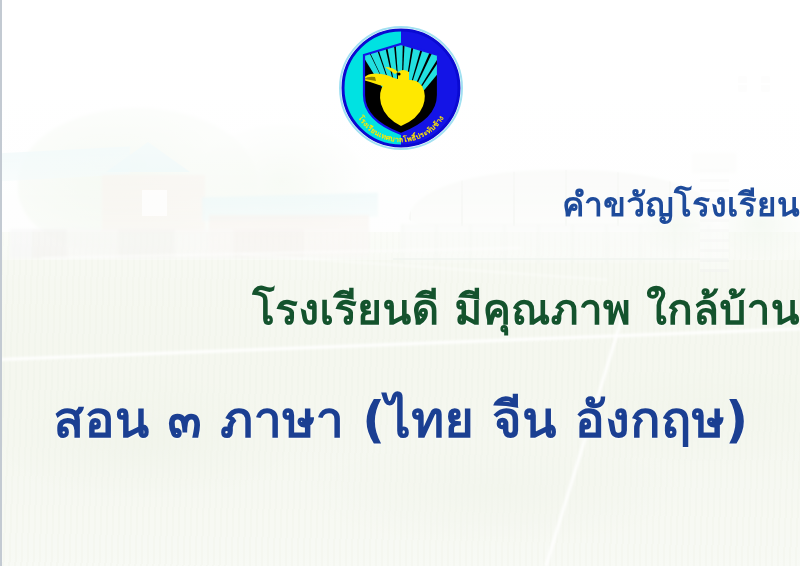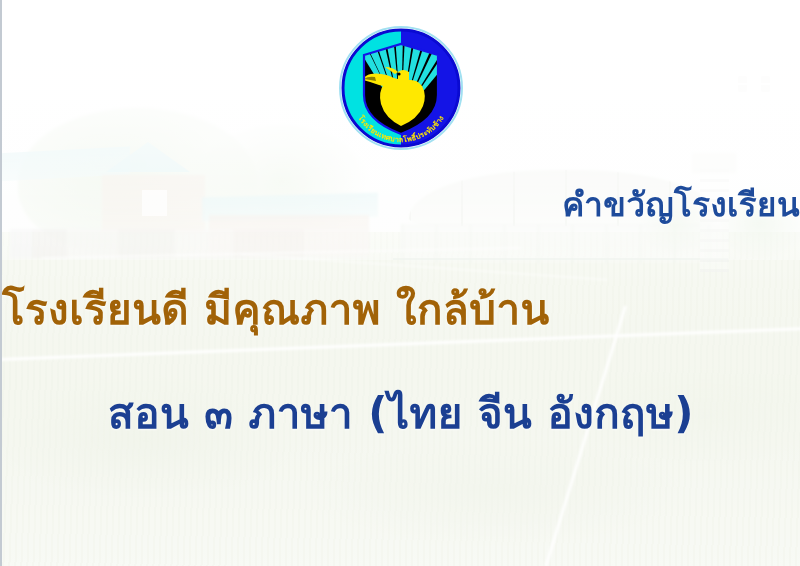--- a/index.html
+++ b/index.html
@@ -341,34 +341,34 @@
     font-weight: bold;
     color: #1e4b9b;
     letter-spacing: .5px;
     text-shadow: 0 1px 2px rgba(255,255,255,.9);
     white-space: nowrap;
   }
   .motto-line1 {
     position: absolute;
     left: 0; right: 0;
     top: 276px;
-    text-align: left;
+    text-align: right;
     font-size: 42px;
     font-weight: bold;
-    color: #a16207;
+    color: #14532d;
     letter-spacing: .5px;
     text-shadow: 0 1px 2px rgba(255,255,255,.85);
     white-space: nowrap;
   }
   .motto-line2 {
     position: absolute;
     left: 0; right: 0;
     top: 380px;
     text-align: center;
-    font-size: 42px;
+    font-size: 50px;
     font-weight: bold;
     color: #1b3f92;
     letter-spacing: .5px;
     text-shadow: 0 1px 2px rgba(255,255,255,.85);
     white-space: nowrap;
   }
 </style>
 </head>
 <body>
 

